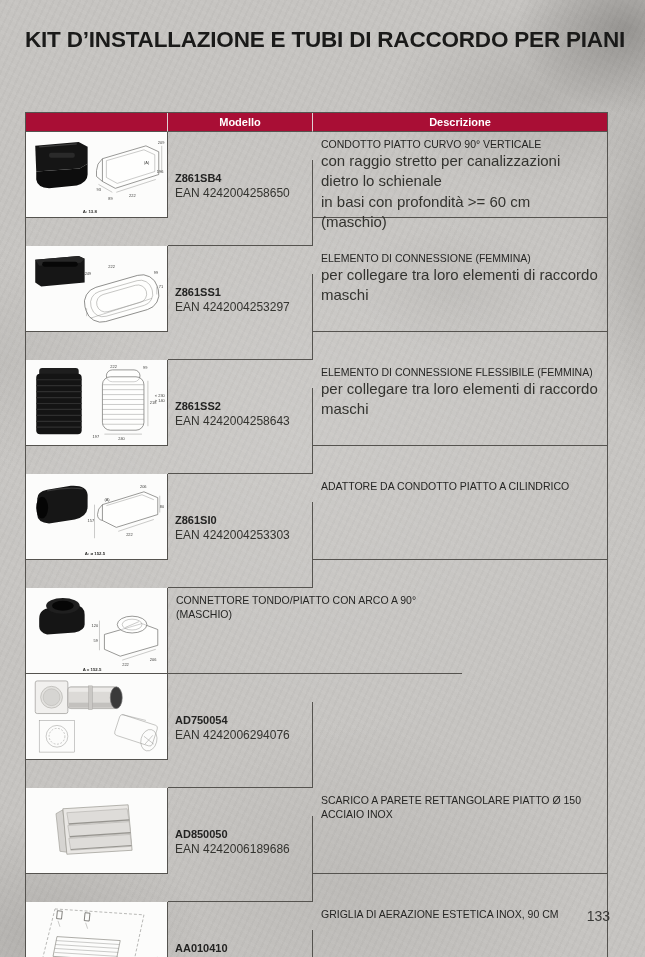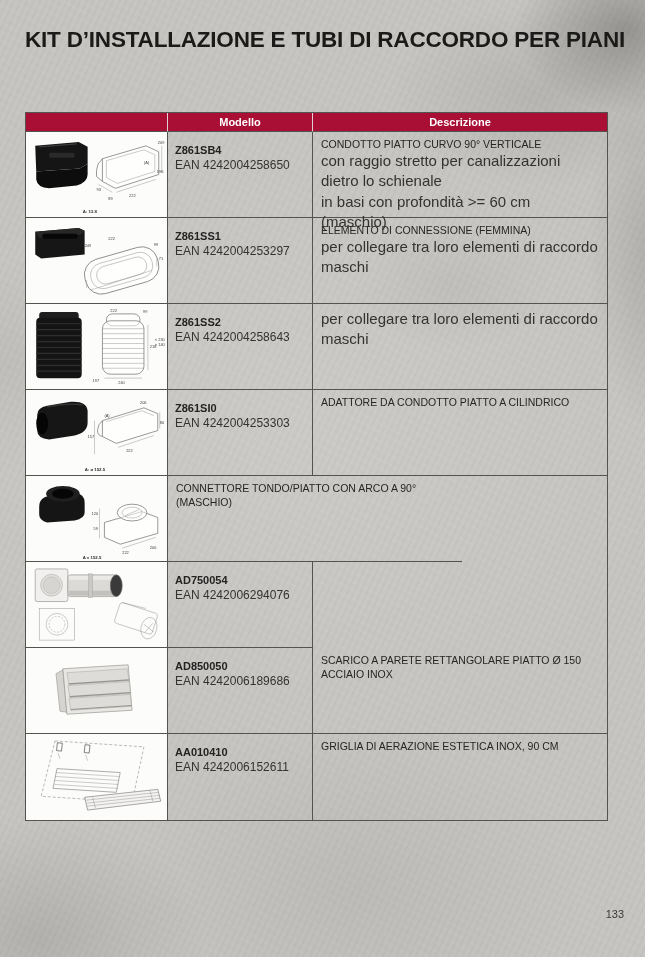--- a/index.html
+++ b/index.html
@@ -14,38 +14,38 @@
       radial-gradient(ellipse 240px 170px at 6% 98%, rgba(100,98,94,.20), transparent 70%),
       radial-gradient(ellipse 320px 230px at 55% 93%, rgba(140,138,134,.16), transparent 72%),
       radial-gradient(ellipse 190px 150px at 1% 38%, rgba(145,143,139,.14), transparent 70%),
       radial-gradient(ellipse 140px 90px at 70% 30%, rgba(120,118,114,.10), transparent 70%),
       radial-gradient(ellipse 500px 420px at 45% 45%, rgba(255,255,255,.10), transparent 80%),
       repeating-linear-gradient(115deg, rgba(0,0,0,.022) 0 2px, transparent 2px 6px),
       repeating-linear-gradient(28deg, rgba(255,255,255,.03) 0 3px, transparent 3px 8px);
   }
   .title{position:absolute;left:25px;top:27px;color:#1a1a19;font-size:22.5px;
          font-weight:600;line-height:1.17;letter-spacing:-0.2px;}
-  .pageno{position:absolute;top:908px;right:21px;font-size:11px;color:#3a3a38;}
+  .pageno{position:absolute;top:908px;right:35px;font-size:14px;color:#3a3a38;}
 
   .tbl{position:absolute;left:25px;top:112px;border:1px solid #55534f;}
   .trow{display:flex;}
   .cell{box-sizing:border-box;border-right:1px solid #55534f;border-bottom:1px solid #55534f;}
   .c1{width:142px;} .c2{width:145px;} .c3{width:294px;}
   .cell.last{border-right:none;}
   .trow.lastrow .cell{border-bottom:none;}
 
   .hcell{height:19px;background:#A90E35;color:#fff;display:flex;align-items:center;
          justify-content:center;font-size:11px;font-weight:bold;
          box-sizing:border-box;border-right:1px solid #e0cfd3;border-bottom:1px solid #55534f;}
   .hcell.last{border-right:none;}
 
   .brow .cell{height:86px;}
   .imgcell{background:#fcfcfb;display:flex;align-items:center;justify-content:center;}
   .imgcell svg{display:block;}
-  .modcell{padding:12px 7px;}
+  .modcell{padding:12px 7px;margin-top:28px;}
   .model{font-size:11px;font-weight:bold;color:#232322;line-height:1.25;}
   .ean{font-size:12px;color:#33332f;line-height:1.3;}
   .desccell{padding:5px 8px;}
   .dtitle{font-size:10.5px;color:#262624;line-height:1.35;}
   .dline{font-size:15px;color:#33332f;line-height:1.35;}
 
   .dim{font-size:4px;fill:#3d3d3b;}
   .dimc{font-size:4.4px;fill:#2c2c2a;font-weight:bold;}
   .ln{stroke:#6d6d6a;stroke-width:0.7;fill:none;}
   .ln2{stroke:#8c8c88;stroke-width:0.45;fill:none;}
@@ -148,20 +148,21 @@
           <text class="dim" x="129" y="41">&gt; 140</text>
           <text class="dim" x="92" y="80">240</text>
           <text class="dim" x="66" y="78">197</text>
         </svg>
       </div>
       <div class="cell c2 modcell">
         <div class="model">Z861SS2</div>
         <div class="ean">EAN 4242004258643</div>
       </div>
       <div class="cell c3 last desccell">
+        <div class="dtitle">ELEMENTO DI CONNESSIONE FLESSIBILE (FEMMINA)</div>
         <div class="dline">per collegare tra loro elementi di raccordo maschi</div>
       </div>
     </div>
 
     <div class="trow brow">
       <div class="cell c1 imgcell">
         <svg width="140" height="84" viewBox="0 0 141 85">
           <path d="M10,24 Q10,17 20,15 L44,11 Q60,10 61,20 L61,32 Q61,42 48,45 L22,49 Q10,48 10,40 Z" fill="#161616"></path>
           <ellipse cx="15" cy="33" rx="6" ry="11" fill="#050505"></ellipse>
           <path d="M20,16 Q40,12 56,14" stroke="#383838" stroke-width="1.2" fill="none"></path>

